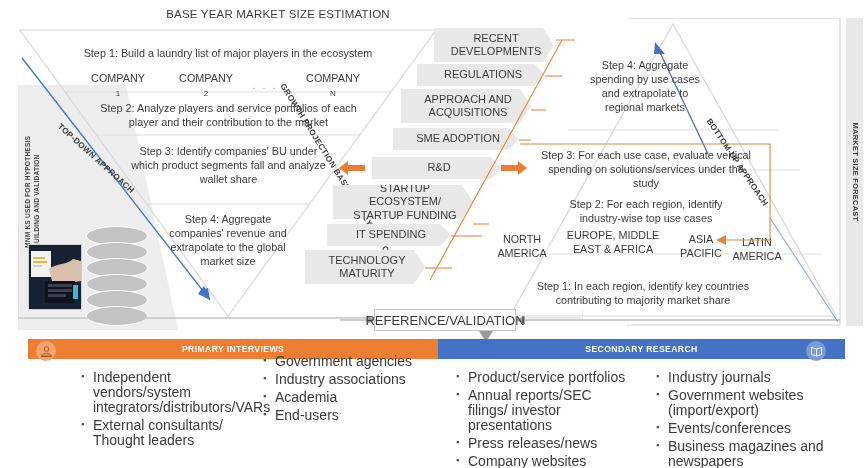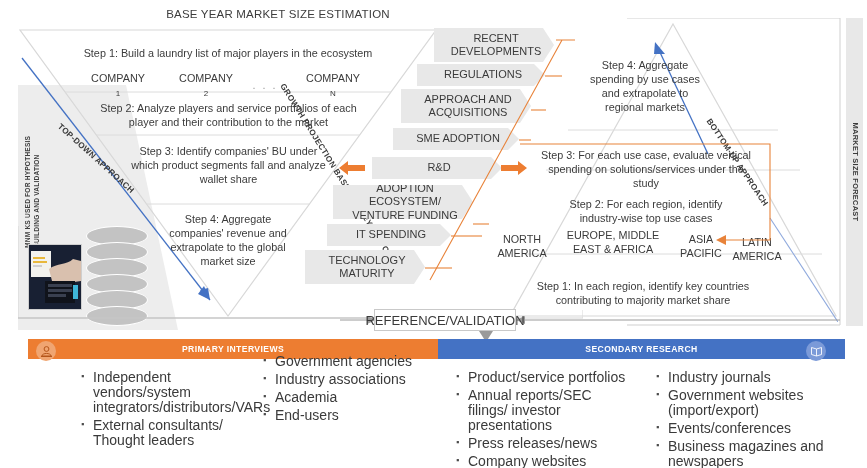--- a/index.html
+++ b/index.html
@@ -209,21 +209,21 @@
     <line x1="0" y1="92" x2="356" y2="92" stroke="#bdbdbd" stroke-width="1"></line>
   </svg>
 
   <div class="abs diag-label lbl-growth">GROWTH PROJECTION BASED ON KEY FACTORS:</div>
 
   <div class="abs chev" style="left:434px; top:28px; width:120px; height:34px;">RECENT DEVELOPMENTS</div>
   <div class="abs chev" style="left:417px; top:64px; width:128px; height:22px;">REGULATIONS</div>
   <div class="abs chev" style="left:401px; top:89px; width:130px; height:34px;">APPROACH AND ACQUISITIONS</div>
   <div class="abs chev" style="left:393px; top:128px; width:126px; height:22px;">SME ADOPTION</div>
   <div class="abs chev" style="left:372px; top:157px; width:130px; height:22px;">R&amp;D</div>
-  <div class="abs chev" style="left:333px; top:185px; width:140px; height:34px;">ADOPTION ECOSYSTEM/ VENTURE FUNDING</div>
+  <div class="abs chev" style="left:333px; top:185px; width:140px; height:34px;">STARTUP ECOSYSTEM/ STARTUP FUNDING</div>
   <div class="abs chev" style="left:327px; top:224px; width:124px; height:22px;">IT SPENDING</div>
   <div class="abs chev" style="left:305px; top:250px; width:120px; height:34px;">TECHNOLOGY MATURITY</div>
 
   <svg class="abs" style="left:330px; top:28px; width:260px; height:280px;" viewBox="0 0 260 280" width="260" height="280">
     <path d="M245 12 L226 12 M232 12 L100 252" fill="none" stroke="#E8833A" stroke-width="1.1"></path>
     <line x1="215" y1="48" x2="232" y2="48" stroke="#E8833A" stroke-width="1.1"></line>
     <line x1="201" y1="82" x2="216" y2="82" stroke="#E8833A" stroke-width="1.1"></line>
     <line x1="189" y1="112" x2="201" y2="112" stroke="#E8833A" stroke-width="1.1"></line>
     <line x1="172" y1="141" x2="186" y2="141" stroke="#E8833A" stroke-width="1.1"></line>
     <line x1="143" y1="196" x2="159" y2="196" stroke="#E8833A" stroke-width="1.1"></line>

